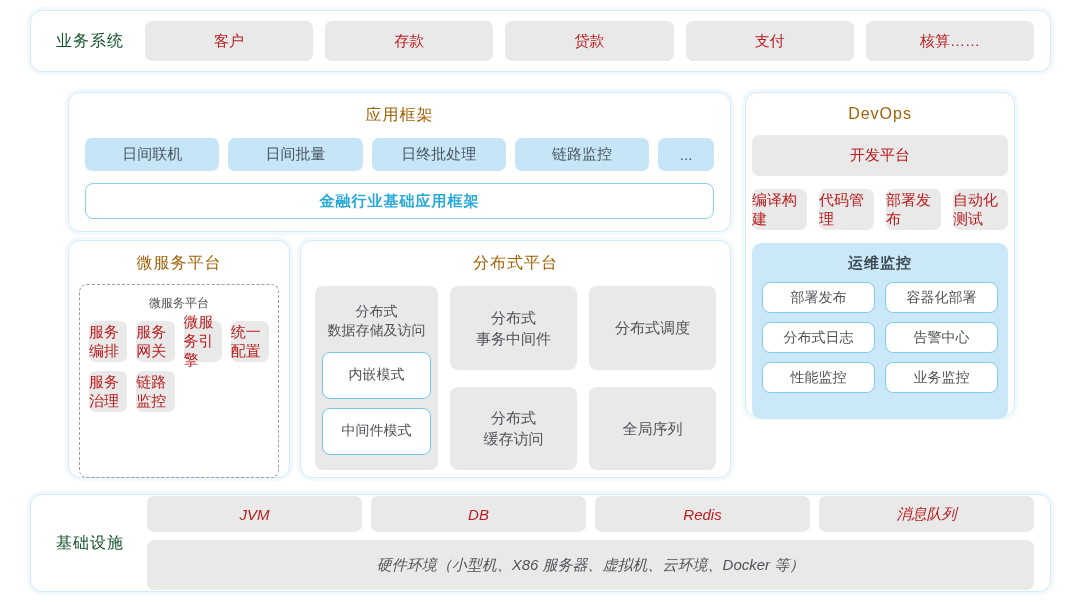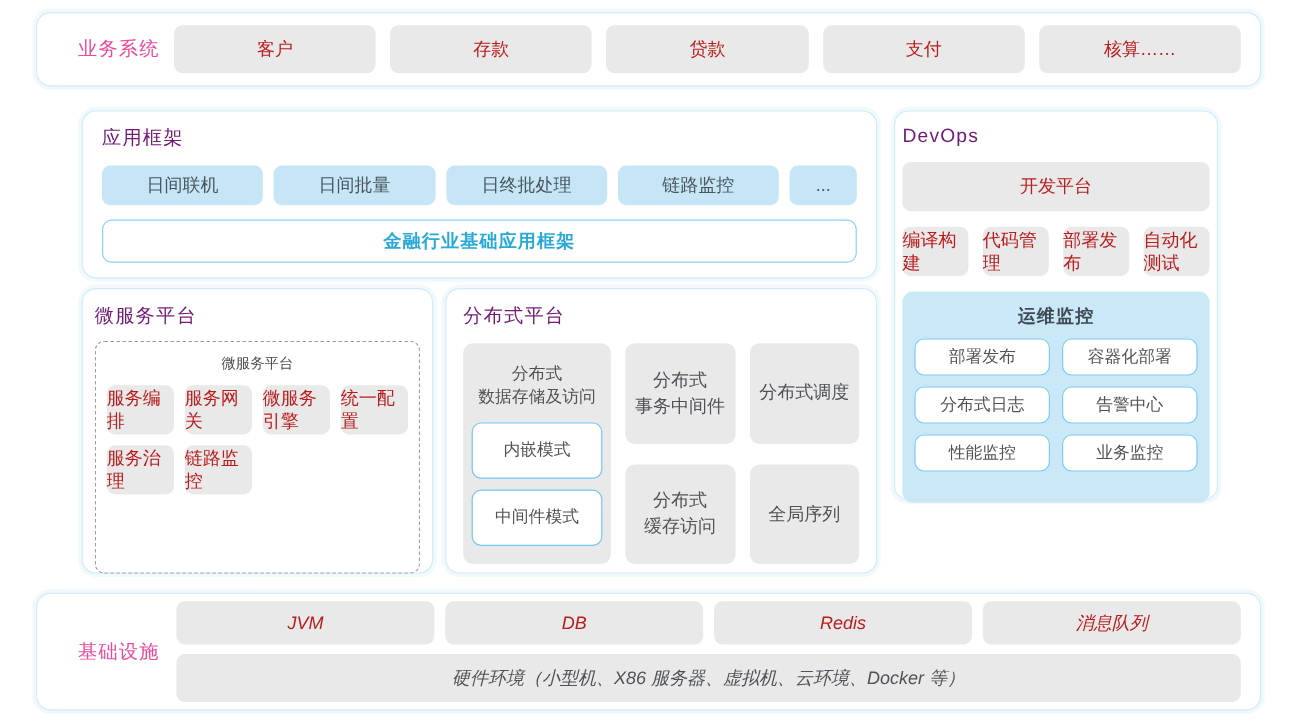--- a/index.html
+++ b/index.html
@@ -22,22 +22,22 @@
 
   
   .top-bar {
     width: 1021px; height: 62px;
     display: flex; align-items: center;
     padding: 0 16px;
     gap: 12px;
   }
   .side-label {
     width: 86px; flex: 0 0 auto;
-    font-size: 16px; color: #ec4899;
-    text-align: right; letter-spacing: 1px;
+    font-size: 16px; color: #14532d;
+    text-align: center; letter-spacing: 1px;
   }
   .chip {
     background: #e9e9ea;
     border-radius: 7px;
     color: #b91c1c;
     font-size: 15px;
     display: flex; align-items: center; justify-content: center;
     text-align: left;
   }
   .top-bar .chip { flex: 1 1 0; height: 40px; }
@@ -45,21 +45,21 @@
   
   .middle {
     margin: 20px 36px 0 38px;
     display: flex; gap: 14px;
     height: 386px;
   }
   .mid-left { width: 705px; display: flex; flex-direction: column; gap: 8px; }
   .mid-right { width: 287px; }
 
   .section-title {
-    font-size: 16px; color: #701a75; text-align: left;
+    font-size: 16px; color: #a16207; text-align: center;
     letter-spacing: 1px;
   }
 
   
   .app-frame { height: 140px; padding: 12px 16px 0 16px; }
   .app-frame .section-title { margin-bottom: 12px; }
   .app-row { display: flex; gap: 9px; margin-bottom: 12px; }
   .chip-blue {
     background: #c6e5f6;
     border-radius: 7px;
@@ -75,21 +75,21 @@
     background: #ffffff;
     border: 1.5px solid #8ad2ef;
     border-radius: 8px;
     display: flex; align-items: center; justify-content: center;
     color: #29a9d8; font-size: 15px; font-weight: bold;
     letter-spacing: 1px;
   }
 
   
   .bottom-left-row { display: flex; gap: 10px; height: 238px; }
-  .micro { width: 293px; padding: 12px 10px 10px 10px; }
+  .micro { width: 222px; padding: 12px 10px 10px 10px; }
   .micro .section-title { margin-bottom: 10px; }
   .dashed-box {
     border: 1px dashed #9d9d9d;
     border-radius: 8px;
     padding: 8px 9px 10px 9px;
     height: 194px;
   }
   .dashed-title {
     font-size: 12px; color: #4c4c4c; text-align: center;
     margin: 2px 0 9px 0;
@@ -161,21 +161,21 @@
     margin-top: 16px;
     width: 1021px; height: 98px;
     display: flex; align-items: center;
     padding: 0 16px;
     gap: 14px;
   }
   .infra-content { flex: 1 1 auto; display: flex; flex-direction: column; gap: 8px; font-style: italic; }
   .infra-row { display: flex; gap: 9px; }
   .infra-row .chip { flex: 1 1 0; height: 36px; }
   .hardware-bar {
-    height: 40px;
+    height: 50px;
     background: #e9e9ea; border-radius: 7px;
     display: flex; align-items: center; justify-content: center;
     font-size: 15px; color: #4f5357;
   }
 </style>
 </head>
 <body>
 
 <div class="canvas">
 

